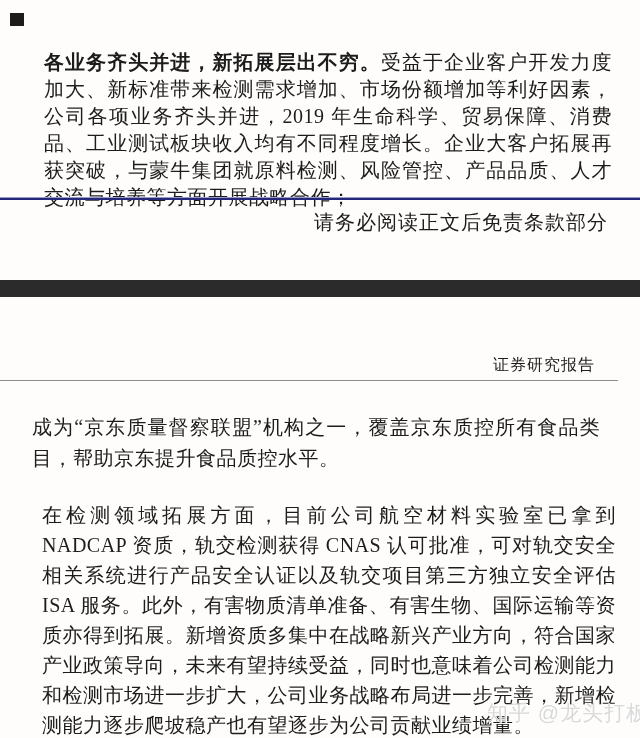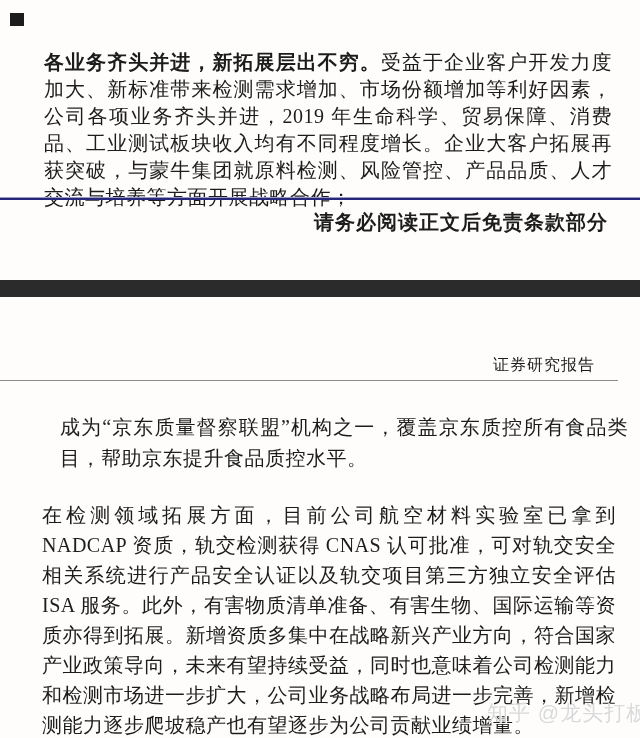--- a/index.html
+++ b/index.html
@@ -53,21 +53,20 @@
     background: var(--navy-rule, #26267d);
     border-top: 1px solid #9a9ac2;
   }
   .disclaimer {
     position: absolute;
     right: 32px;
     top: 209px;
     font-size: 20px;
     letter-spacing: 1px;
     white-space: nowrap;
-    font-weight: bold;
   }
   
   .black-bar {
     position: absolute;
     left: 0;
     top: 280px;
     width: 640px;
     height: 17px;
     background: var(--black-bar, #2b2b2b);
   }
@@ -81,21 +80,21 @@
   }
   .gray-rule {
     position: absolute;
     left: 0;
     top: 380px;
     width: 618px;
     height: 1px;
     background: var(--gray-rule, #8c8c8c);
   }
   .para-jd {
-    left: 60px;
+    left: 32px;
     top: 412px;
     width: 568px;
     line-height: 31px;
   }
   .para-expansion {
     left: 42px;
     top: 500px;
     width: 574px;
     line-height: 30px;
   }

